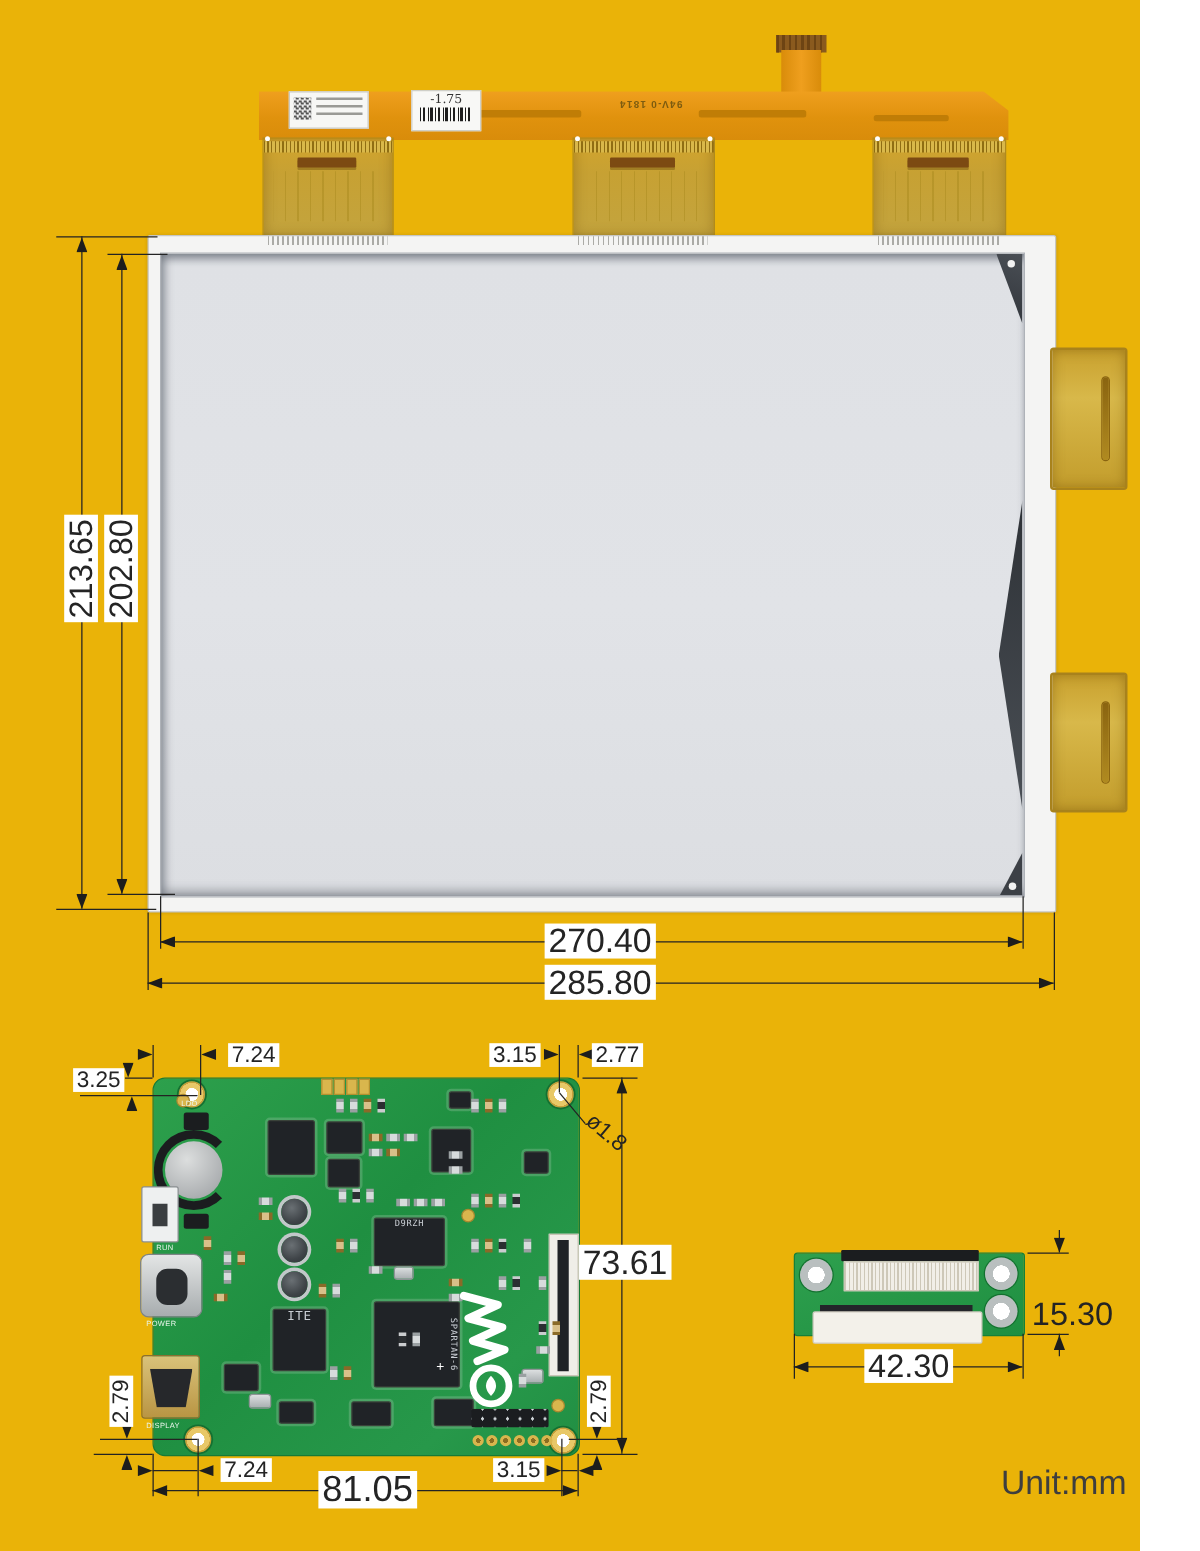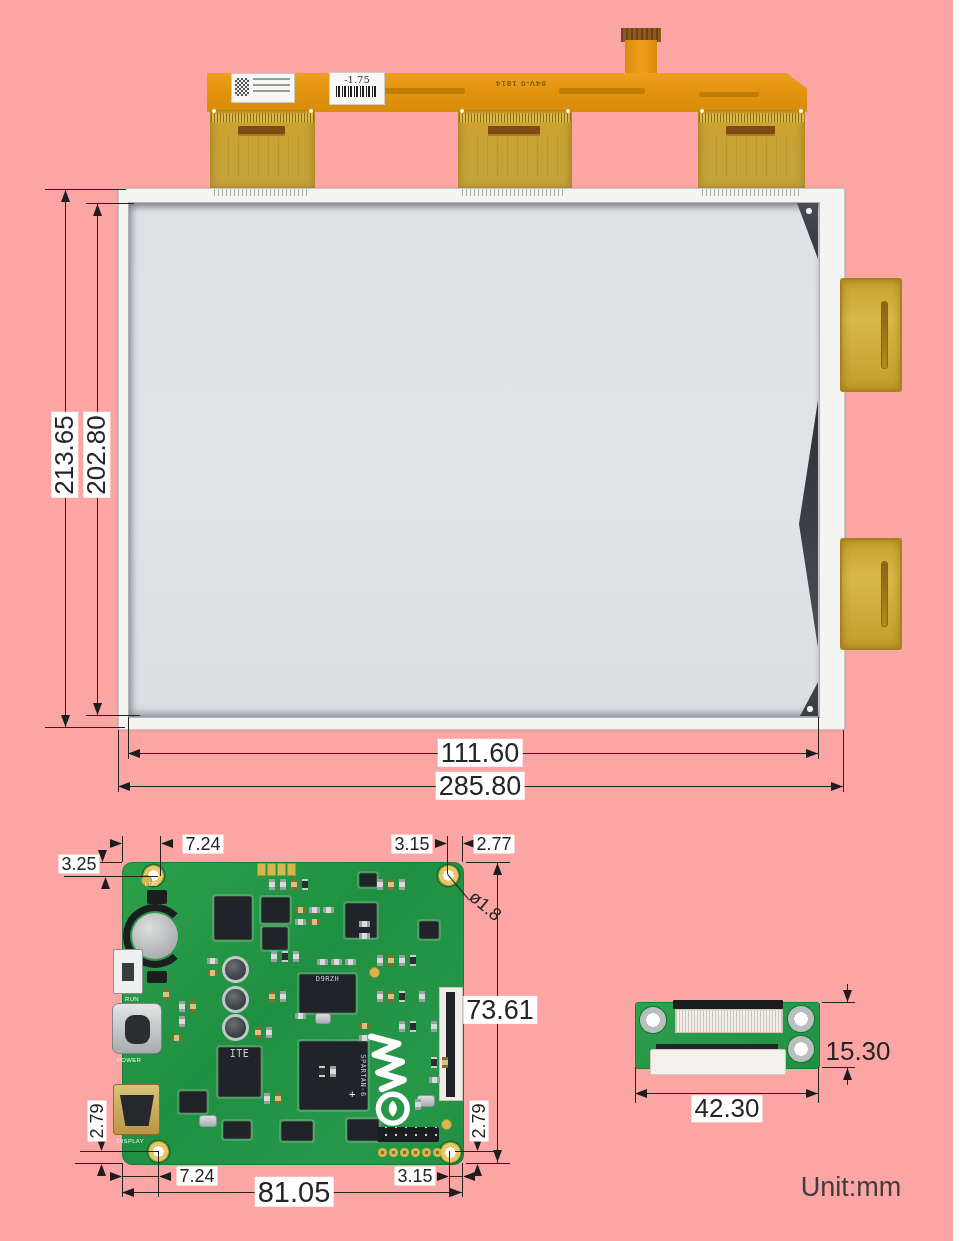--- a/index.html
+++ b/index.html
@@ -1,17 +1,17 @@
 <!DOCTYPE html>
 <html><head>
 <meta charset="utf-8">
 <style>
   html,body{margin:0;padding:0;background:#fff;}
-  #root{position:relative;width:912px;height:1241px;background:#fca5a5;overflow:hidden;
-        font-family:"Liberation Sans",sans-serif;padding-left:41px;}
+  #root{position:relative;width:912px;height:1241px;background:#eab308;overflow:hidden;
+        font-family:"Liberation Sans",sans-serif;}
   
   .hl{position:absolute;height:1px;background:#232323;z-index:6;}
   .vl{position:absolute;width:1px;background:#232323;z-index:6;}
   .au,.ad{position:absolute;width:9px;height:12px;background:#1d1d1d;z-index:6;}
   .al,.ar{position:absolute;width:12px;height:9px;background:#1d1d1d;z-index:6;}
   .au{clip-path:polygon(50% 0,100% 100%,0 100%);}
   .ad{clip-path:polygon(0 0,100% 0,50% 100%);}
   .al{clip-path:polygon(0 50%,100% 0,100% 100%);}
   .ar{clip-path:polygon(0 0,100% 50%,0 100%);}
   .lab{position:absolute;transform:translate(-50%,-50%);background:#fff;color:#242424;
@@ -211,21 +211,21 @@
   <div class="ad" style="left:93px;top:703px;"></div>
   <div class="hl" style="left:86px;top:203px;width:48px;"></div>
   <div class="hl" style="left:86px;top:715px;width:54px;"></div>
   <div class="lab s26 vert" style="left:97px;top:455px;">202.80</div>
 
   <div class="hl" style="left:128px;top:753px;width:690px;"></div>
   <div class="al" style="left:128px;top:749px;"></div>
   <div class="ar" style="left:806px;top:749px;"></div>
   <div class="vl" style="left:128px;top:717px;height:42px;"></div>
   <div class="vl" style="left:818px;top:717px;height:42px;"></div>
-  <div class="lab s27" style="left:480px;top:753px;">111.60</div>
+  <div class="lab s27" style="left:480px;top:753px;">270.40</div>
 
   <div class="hl" style="left:118px;top:786px;width:725px;"></div>
   <div class="al" style="left:118px;top:782px;"></div>
   <div class="ar" style="left:831px;top:782px;"></div>
   <div class="vl" style="left:118px;top:730px;height:62px;"></div>
   <div class="vl" style="left:843px;top:730px;height:62px;"></div>
   <div class="lab s27" style="left:480px;top:786px;text-align:center;">285.80</div>
 
   <div class="pcb" id="pcb">
     <div class="batt-tab" style="left:24px;top:27px;width:20px;height:14px;"></div>
@@ -437,17 +437,17 @@
   <div class="vl" style="left:847px;top:1067px;height:18px;"></div>
   <div class="ad" style="left:843px;top:990px;"></div>
   <div class="au" style="left:843px;top:1068px;"></div>
   <div class="lab s26" style="left:858px;top:1052px;background:transparent;">15.30</div>
 
   <div class="vl" style="left:635px;top:1067px;height:36px;"></div>
   <div class="vl" style="left:818px;top:1067px;height:36px;"></div>
   <div class="hl" style="left:635px;top:1093px;width:183px;"></div>
   <div class="al" style="left:635px;top:1089px;"></div>
   <div class="ar" style="left:806px;top:1089px;"></div>
-  <div class="lab s26" style="left:727px;top:1093px;margin-top:16px;">42.30</div>
+  <div class="lab s26" style="left:727px;top:1093px;">42.30</div>
 
   <div class="unit" style="left:851px;top:1187px;">Unit:mm</div>
 
 </div>
 
 </body></html>

